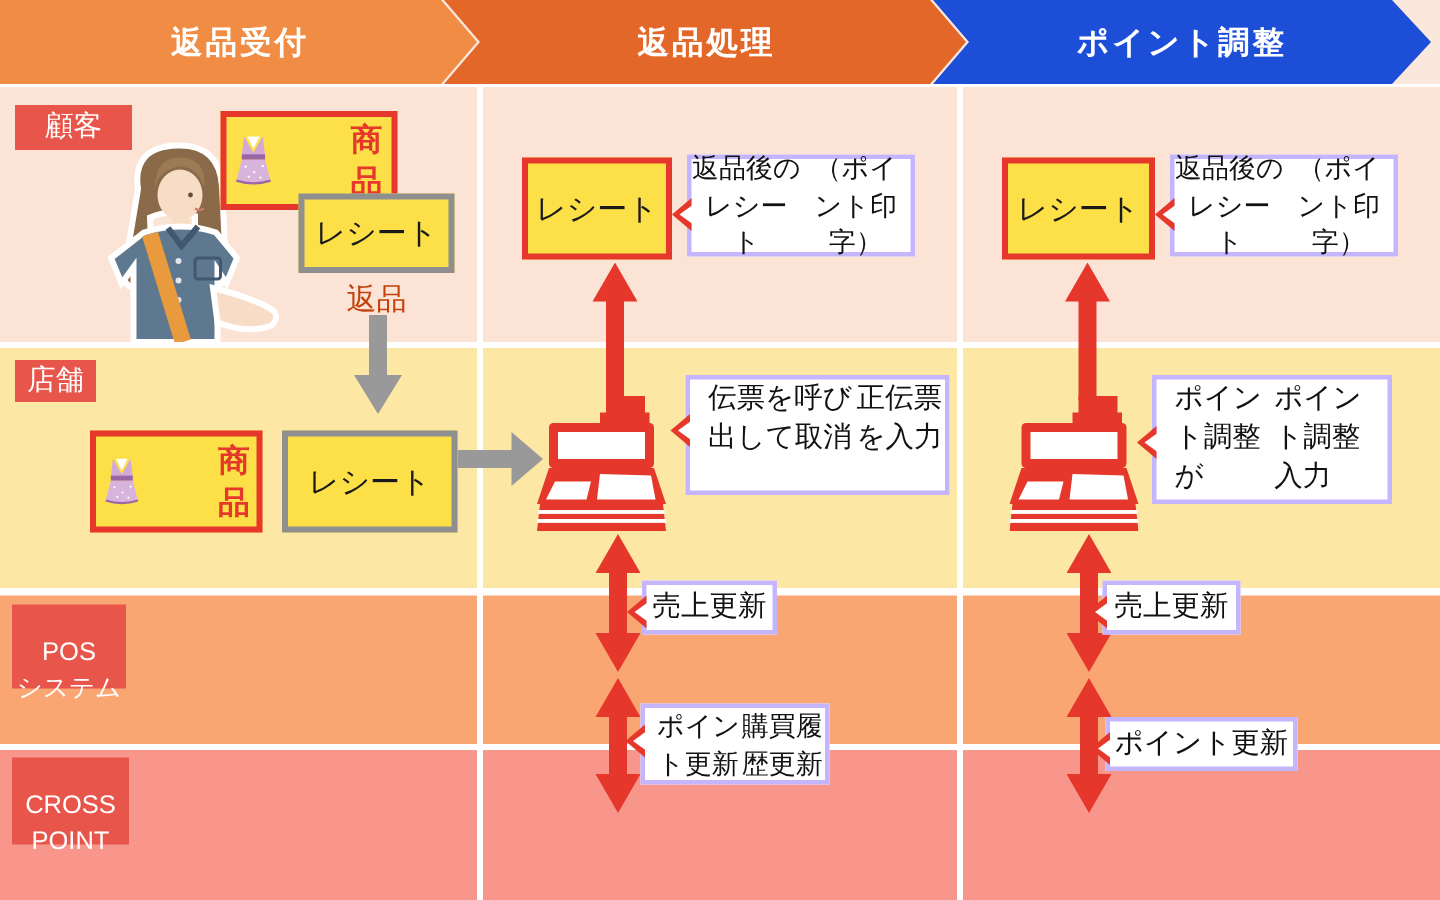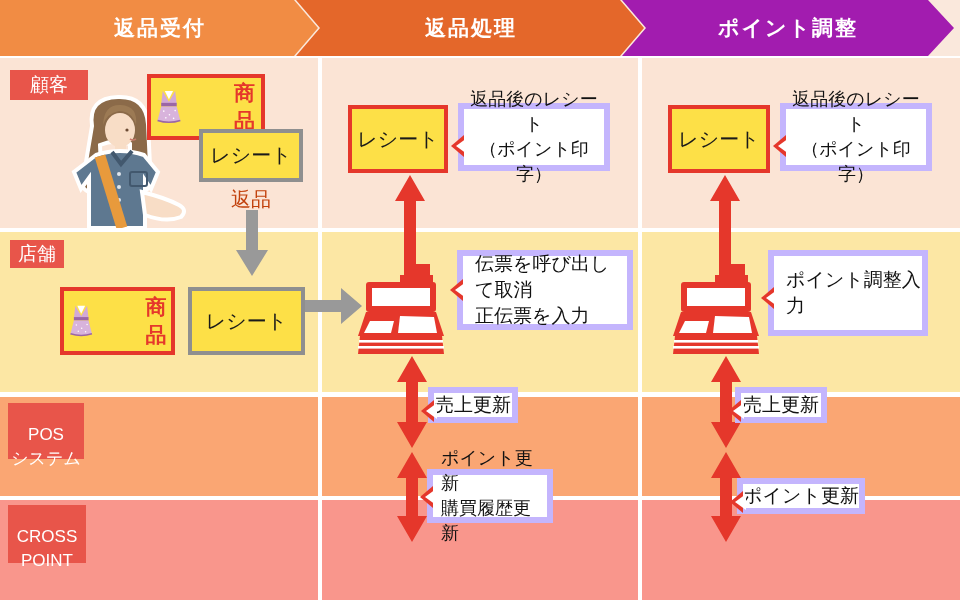--- a/index.html
+++ b/index.html
@@ -8,21 +8,21 @@
   #stage { position:relative; width:960px; height:600px; overflow:hidden; background:#fff; }
 
   
   .phase-bar { position:absolute; left:0; top:0; width:960px; height:56px; background:#fae8dc; }
   .phase { position:absolute; top:0; height:56px; display:flex; align-items:center; justify-content:center;
            color:#fff; font-size:21px; font-weight:600; letter-spacing:2px; }
   .phase-1 { left:0; width:320px; background:#f18c44;
              clip-path:polygon(0 0,294px 0,318px 28px,294px 56px,0 56px); }
   .phase-2 { left:296px; width:350px; background:#e4672a;
              clip-path:polygon(0 0,324px 0,348px 28px,324px 56px,0 56px,24px 28px); }
-  .phase-3 { left:622px; width:332px; background:#a21caf;
+  .phase-3 { left:622px; width:332px; background:#1d4ed8;
              clip-path:polygon(0 0,306px 0,332px 28px,306px 56px,0 56px,24px 28px); }
 
   
   .lane { position:absolute; left:0; width:960px; }
   .lane-customer { top:58px;  height:170px; background:#fbe4d5; }
   .lane-store    { top:232px; height:160px; background:#fce7a4; }
   .lane-pos      { top:397px; height:99px;  background:#faa673; }
   .lane-cross    { top:500px; height:100px; background:#f9968c; }
   .vsep { position:absolute; top:58px; height:542px; width:4px; background:#fff; }
   .vsep-1 { left:318px; } .vsep-2 { left:638px; }
@@ -36,22 +36,22 @@
 
   
   .box { position:absolute; background:#fde047; display:flex; align-items:center; justify-content:center;
          font-size:20px; color:#1a1a1a; z-index:4;gap:44px; }
   .box-red  { border:4px solid #e5372b; }
   .box-gray { border:4px solid #8f8f8f; }
   .product-box { justify-content:flex-start; padding-left:5px; }
   .product-box .p-label { color:#e5372b; font-weight:bold; font-size:21px; margin-left:8px; letter-spacing:1px; }
 
   
-  .callout { position:absolute; background:#fff; border:6px solid #c4b5fd; z-index:6;
-             font-size:19px; color:#111; display:flex; flex-direction:column; justify-content:center; }
+  .callout { position:absolute; background:#fff; border:3px solid #c4b5fd; z-index:6;
+             font-size:19px; color:#111; display:flex; flex-direction:row; justify-content:center; }
   .callout span { display:block; line-height:1.38; }
   .callout::before { content:""; position:absolute; left:-13px; top:var(--tt,50%); margin-top:-11px;
              width:0; height:0; border-style:solid; border-width:11px 13px 11px 0;
              border-color:transparent #e5372b transparent transparent; }
   .callout::after  { content:""; position:absolute; left:-8px; top:var(--tt,50%); margin-top:-8px;
              width:0; height:0; border-style:solid; border-width:8px 11px 8px 0;
              border-color:transparent #fff transparent transparent; }
   .co-center { align-items:center; text-align:center; }
   .co-left   { align-items:flex-start; padding-left:12px; }
 
@@ -232,20 +232,21 @@
     <rect x="14" y="24" width="58" height="18" fill="#fff"></rect>
     <polygon points="8,48 78,48 86,72 0,72" fill="#e5372b"></polygon>
     <polygon points="12,57 36,57 33,69 6,69" fill="#fff"></polygon>
     <polygon points="42,52 76,53 79,69 40,69" fill="#fff"></polygon>
     <polygon points="2,72 84,72 86,90 0,90" fill="#e5372b"></polygon>
     <rect x="1" y="76" width="84" height="2.6" fill="#fff"></rect>
     <rect x="0" y="82" width="86" height="2.6" fill="#fff"></rect>
   </svg>
 
   <div class="callout co-left" style="left:768px;top:250px;width:160px;height:86px;--tt:42px">
+    <span>ポイント調整が</span>
     <span>ポイント調整入力</span>
   </div>
 
   <svg class="arr" style="left:711px;top:356px" width="30" height="92" viewBox="0 0 30 92">
     <polygon points="15,0 30,26 21,26 21,66 30,66 15,92 0,66 9,66 9,26 0,26" fill="#e5372b"></polygon>
   </svg>
 
   <div class="callout co-center" style="left:735px;top:387px;width:92px;height:36px;--tt:18px">
     <span>売上更新</span>
   </div>

